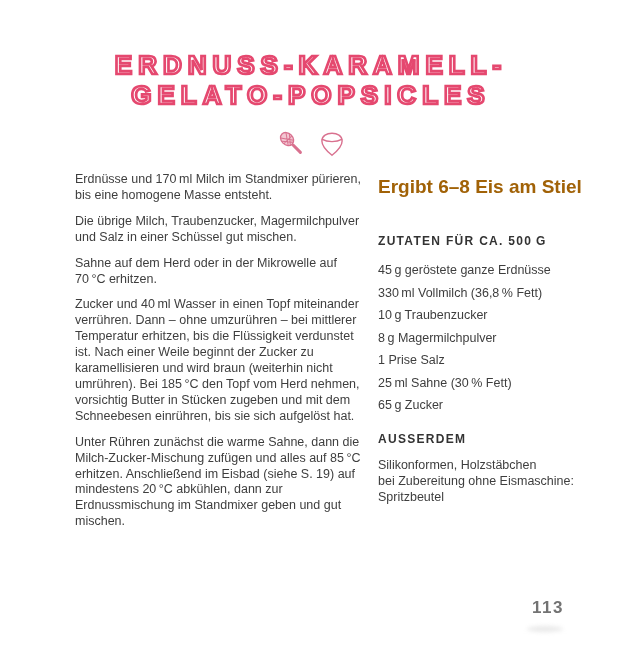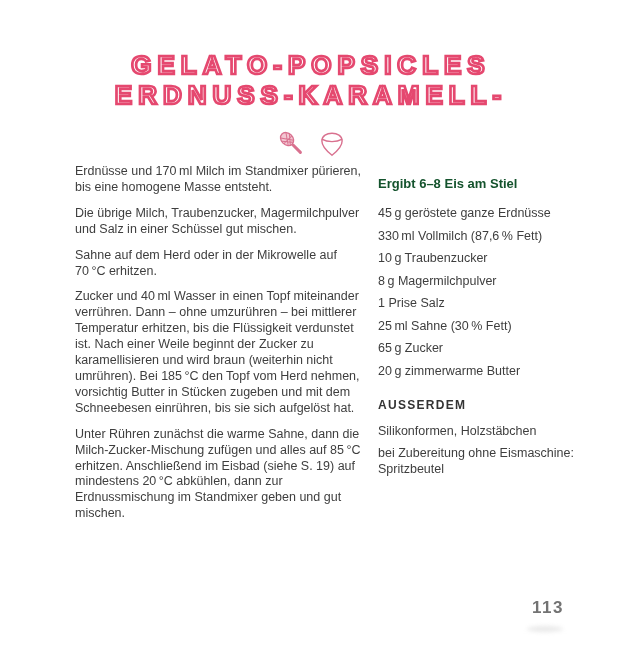--- a/index.html
+++ b/index.html
@@ -29,35 +29,35 @@
   }
 
   
   .icons {
     position: absolute; top: 129px; left: 0; width: 622px;
     display: flex; justify-content: center; align-items: center; gap: 11px;
   }
 
   
   .instructions {
-    position: absolute; left: 75px; top: 164px; width: 287px;
+    position: absolute; left: 75px; top: 172px; width: 287px;
     font-size: 12.5px; line-height: 15.9px; color: #3e3e3e;
   }
   .instructions p { margin: 0 0 10px 0; }
 
   .sidebar { position: absolute; left: 378px; top: 172px; width: 216px; }
-  .yield { font-size: 13px; font-weight: bold; color: #14532d; margin-top: 4px; }
+  .yield { font-size: 19px; font-weight: bold; color: #a16207; margin-top: 4px; }
   .section-heading {
     font-size: 12px; font-weight: bold; letter-spacing: 1.3px; color: #333;
   }
   .heading-zutaten { margin-top: 36px; }
   .heading-ausserdem { margin-top: 20px; }
   .ing { font-size: 12.5px; line-height: 13px; margin-top: 9.5px; white-space: nowrap; }
   .ing.first { margin-top: 16px; }
-  .extra { font-size: 12.5px; line-height: 16px; margin-top: 6px; }
+  .extra { font-size: 12.5px; line-height: 16px; }
   .extra.first { margin-top: 11px; }
 
   
   .chapter {
     position: absolute; left: 296px; top: 603px;
     font-size: 11.5px; font-weight: bold; letter-spacing: 1.2px;
     color: #d94f6e; border-bottom: 2px solid #d94f6e; padding-bottom: 1px;
     white-space: nowrap;
     margin-top: 48px;
   }
@@ -70,22 +70,22 @@
     position: absolute; left: 527px; top: 626px; width: 36px; height: 6px;
     background: #e9e9e9; border-radius: 50%; filter: blur(2px);
   }
 </style>
 </head>
 <body>
 
 <div class="page">
 
   <h1 class="title">
+    <span class="title-line">ERDNUSS-KARAMELL-</span>
     <span class="title-line">GELATO-POPSICLES</span>
-    <span class="title-line">ERDNUSS-KARAMELL-</span>
   </h1>
 
   <div class="icons">
 
     <svg width="30" height="30" viewBox="0 0 28 28" aria-hidden="true">
       <g transform="rotate(-45 14 14)" fill="none" stroke="#d9718f" stroke-width="1.2">
         <ellipse cx="14" cy="7.5" rx="5.4" ry="6.8" fill="#f3c6d2"></ellipse>
         <path d="M10.5 2.5 L17.5 12.5 M9 5.5 L16 13.8 M17.5 2.5 L10.5 12.5 M19 5.5 L12 13.8 M9 8.5 L19 8.5" stroke-width="0.9"></path>
         <rect x="12.6" y="14" width="2.8" height="12.5" rx="1.4" fill="#d9718f" stroke="none"></rect>
       </g>
@@ -103,29 +103,29 @@
     <p>Erdnüsse und 170 ml Milch im Standmixer pürieren, bis eine homogene Masse entsteht.</p>
     <p>Die übrige Milch, Traubenzucker, Magermilchpulver und Salz in einer Schüssel gut mischen.</p>
     <p>Sahne auf dem Herd oder in der Mikrowelle auf 70 °C erhitzen.</p>
     <p>Zucker und 40 ml Wasser in einen Topf miteinander verrühren. Dann – ohne umzurühren – bei mittlerer Temperatur erhitzen, bis die Flüssigkeit verdunstet ist. Nach einer Weile beginnt der Zucker zu karamellisieren und wird braun (weiterhin nicht umrühren). Bei 185 °C den Topf vom Herd nehmen, vorsichtig Butter in Stücken zugeben und mit dem Schneebesen einrühren, bis sie sich aufgelöst hat.</p>
     <p>Unter Rühren zunächst die warme Sahne, dann die Milch-Zucker-Mischung zufügen und alles auf 85 °C erhitzen. Anschließend im Eisbad (siehe S. 19) auf mindestens 20 °C abkühlen, dann zur Erdnussmischung im Standmixer geben und gut mischen.</p>
   </div>
 
   <div class="sidebar">
     <p class="yield">Ergibt 6–8 Eis am Stiel</p>
 
+    <h2 class="section-heading heading-zutaten">ZUTATEN FÜR CA. 500 G</h2>
 
     <div class="ing first">45 g geröstete ganze Erdnüsse</div>
-    <div class="ing">330 ml Vollmilch (87,6 % Fett)</div>
+    <div class="ing">330 ml Vollmilch (36,8 % Fett)</div>
     <div class="ing">10 g Traubenzucker</div>
     <div class="ing">8 g Magermilchpulver</div>
     <div class="ing">1 Prise Salz</div>
     <div class="ing">25 ml Sahne (30 % Fett)</div>
     <div class="ing">65 g Zucker</div>
-    <div class="ing">20 g zimmerwarme Butter</div>
 
     <h2 class="section-heading heading-ausserdem">AUSSERDEM</h2>
 
     <div class="extra first">Silikonformen, Holzstäbchen</div>
     <div class="extra">bei Zubereitung ohne Eismaschine: Spritzbeutel</div>
   </div>
 
   <span class="chapter">AM STIEL</span>
   <span class="pagenum">113</span>
   <div class="smudge"></div>

